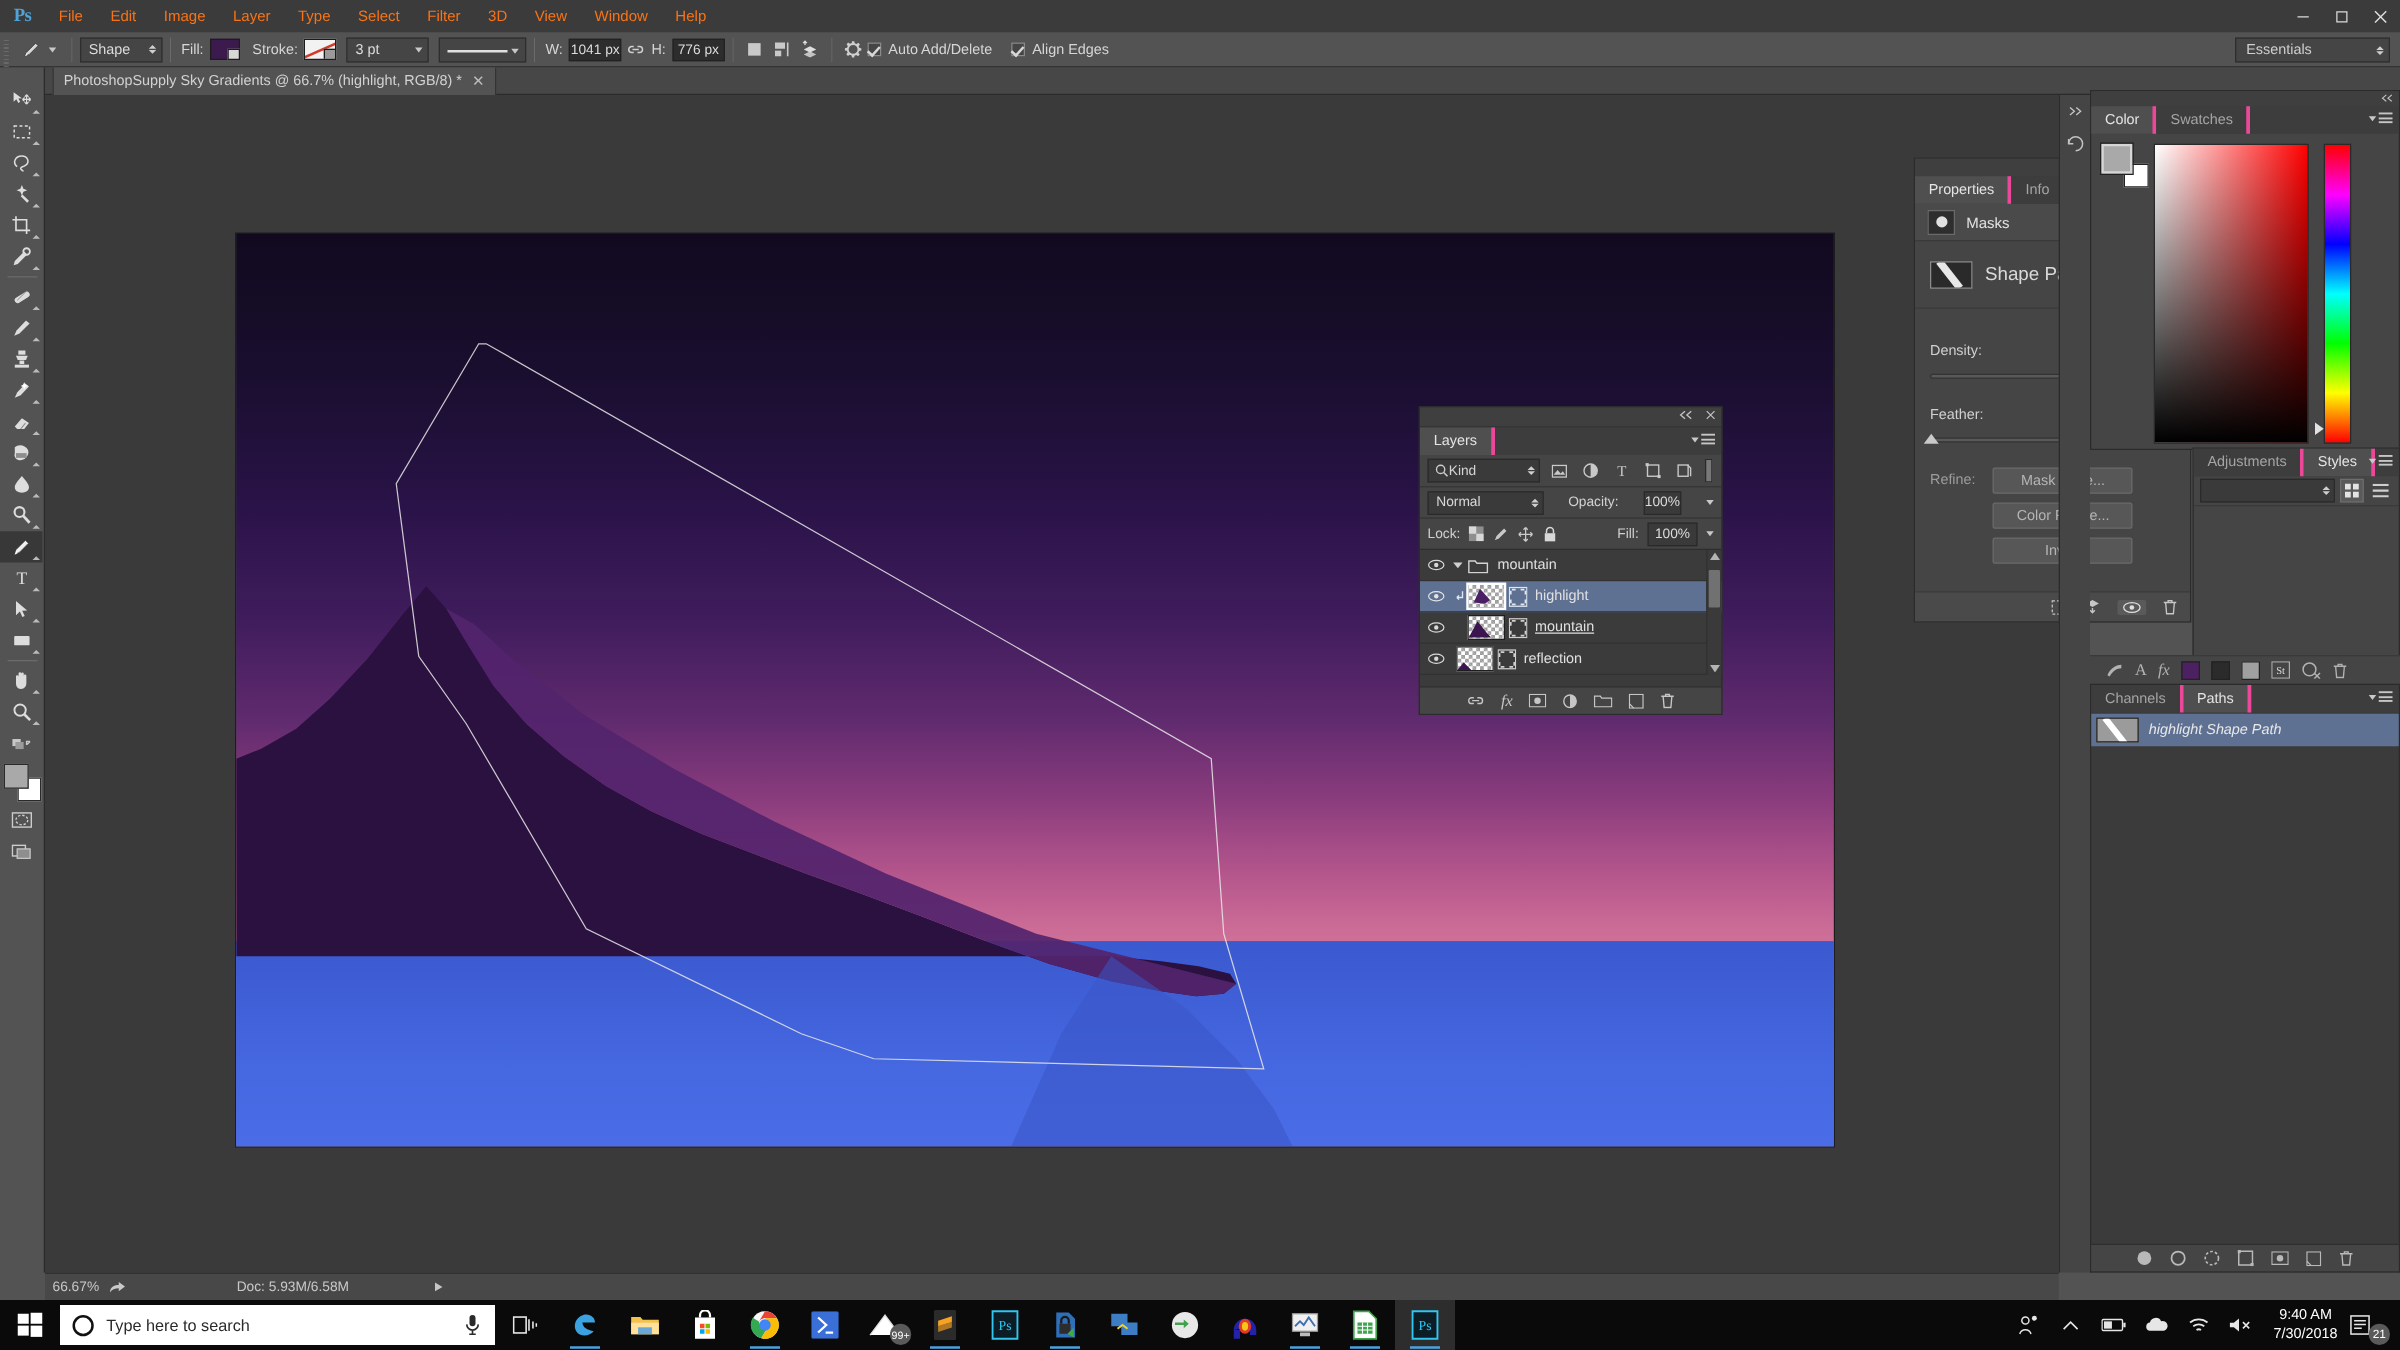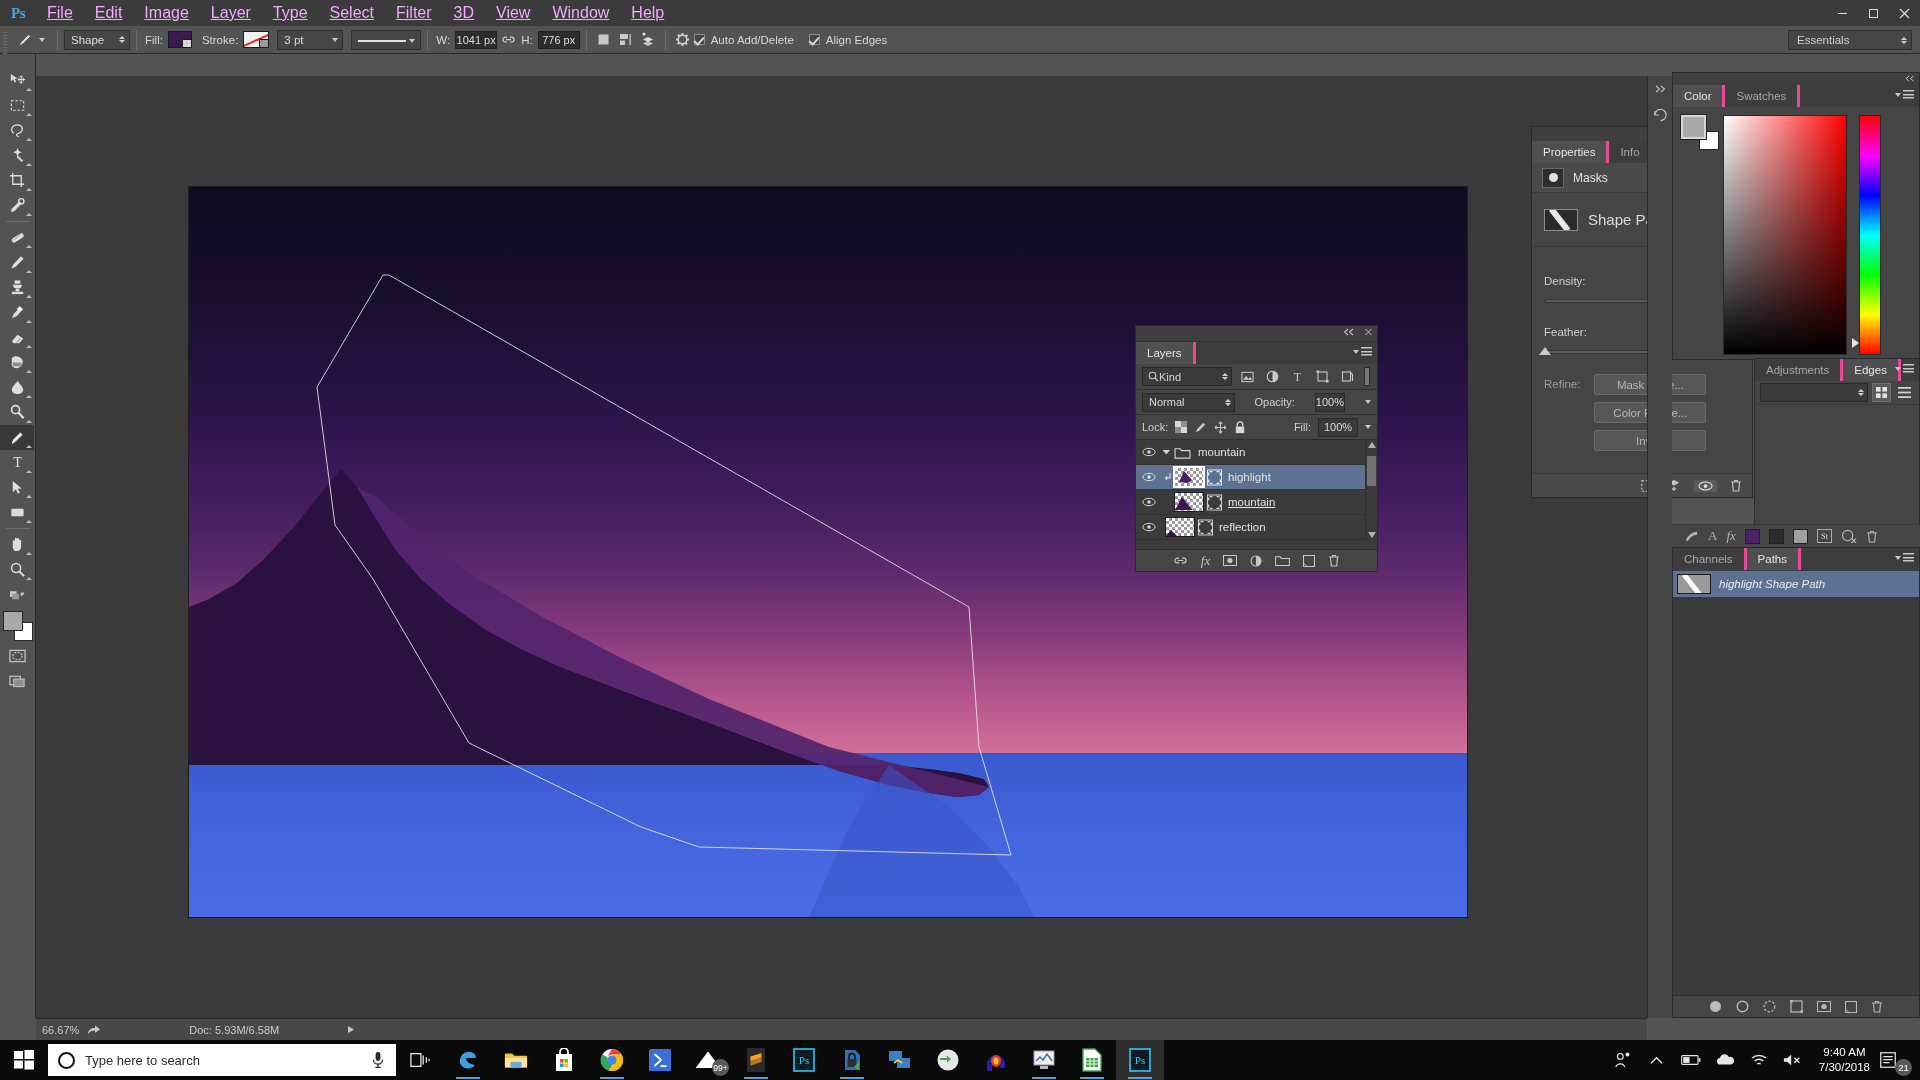--- a/index.html
+++ b/index.html
@@ -18,21 +18,21 @@
     background: #3b3b3b; display: flex; align-items: center;
   }
   .ps-logo {
     width: 36px; height: 26px; display: flex; align-items: center; justify-content: center;
     color: #4fa3d8; font-size: 15px; font-weight: bold; font-family: "Liberation Serif", serif;
     letter-spacing: -0.5px;
   }
   .menubar { display: flex; align-items: center; height: 26px; }
   .menu-item {
     padding: 0 11px; height: 26px; line-height: 26px;
-    color: #f0abfc; font-size: 16px; cursor: default; text-decoration: underline;
+    color: #f97316; font-size: 12px; cursor: default;
   }
   .win-ctrls {
     position: absolute; right: 0; top: 0; height: 26px; display: flex;
   }
   .win-btn {
     width: 31px; height: 26px; display: flex; align-items: center; justify-content: center;
     color: #dcdcdc; font-size: 12px;
   }
 
   
@@ -416,20 +416,26 @@
 
     <div class="ws-select">
       <span>Essentials</span>
       <span class="spin">
           <i class="up"></i>
           <i class="dn"></i>
         </span>
     </div>
   </div>
 
+  <div class="tabbar">
+    <div class="doc-tab">
+      <span>PhotoshopSupply Sky Gradients @ 66.7% (highlight, RGB/8) *</span>
+      <span class="tab-x">✕</span>
+    </div>
+  </div>
 
   <div class="toolbar">
     <div class="tool">
       <svg width="17" height="17" viewBox="0 0 18 18">
           <path d="M2 2 L2 10 L4.3 7.8 L6 11 L7.6 10 L6 7.2 L9 7 Z" fill="#ddd"></path>
           <path d="M13 4 v8 M9.5 8 h7 M13 4 l-1.6 1.8 M13 4 l1.6 1.8 M13 12 l-1.6-1.8 M13 12 l1.6-1.8 M9.5 8 l1.8-1.6 M9.5 8 l1.8 1.6 M16.5 8 l-1.8-1.6 M16.5 8 l-1.8 1.6" stroke="#ddd" stroke-width="1" fill="none"></path>
         </svg>
     </div>
     <div class="tool">
       <svg width="17" height="17" viewBox="0 0 18 18">
@@ -1014,21 +1020,21 @@
           <path d="M2 7.5 A6 6 0 1 1 8 13.5" fill="none" stroke="#c2c2c2" stroke-width="1.3"></path>
           <path d="M2 3.5 v4 h4" fill="none" stroke="#c2c2c2" stroke-width="1.3"></path>
         </svg>
     </div>
   </div>
 
   <div class="panel" id="lib-panel">
     <div class="panel-head">
       <div class="panel-tabs">
         <div class="ptab">Adjustments</div>
-        <div class="ptab active">Edges</div>
+        <div class="ptab active">Styles</div>
       </div>
       <div class="panel-menu">
         <span class="caret"></span>
         <span class="hamb"></span>
       </div>
     </div>
     <div class="lib-toolrow">
       <span class="lib-sel">
         <span class="spin">
             <i class="up"></i>

